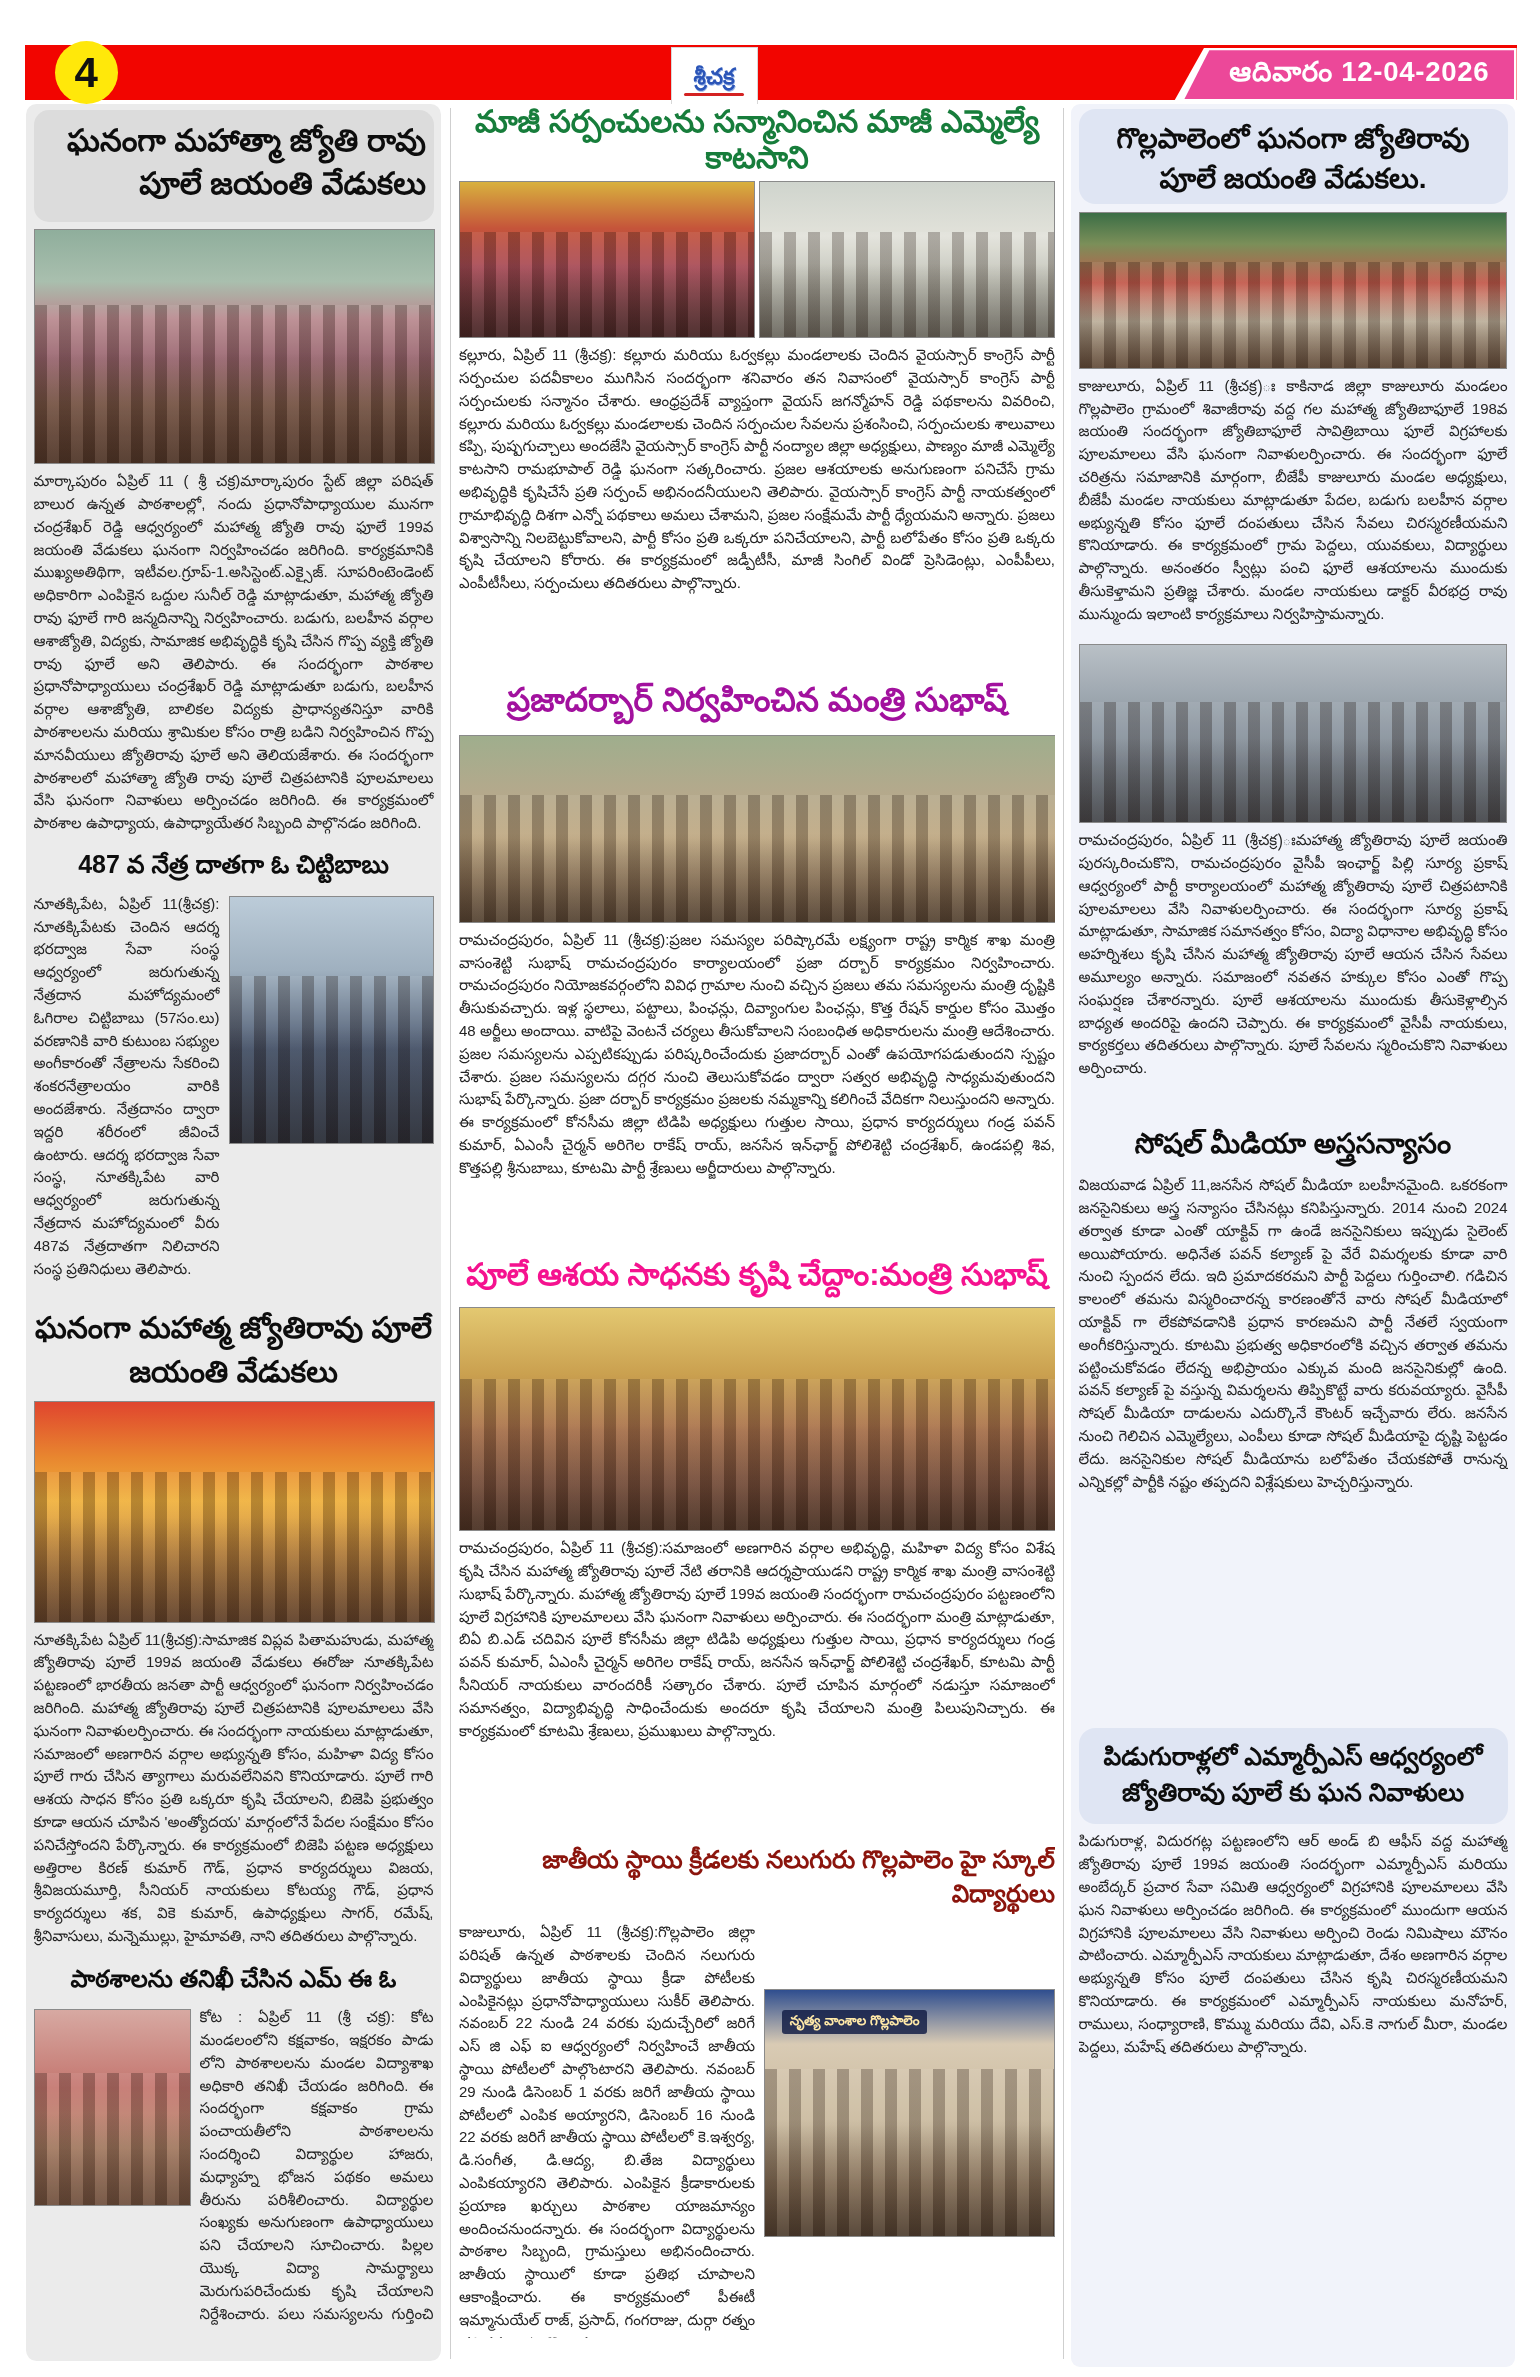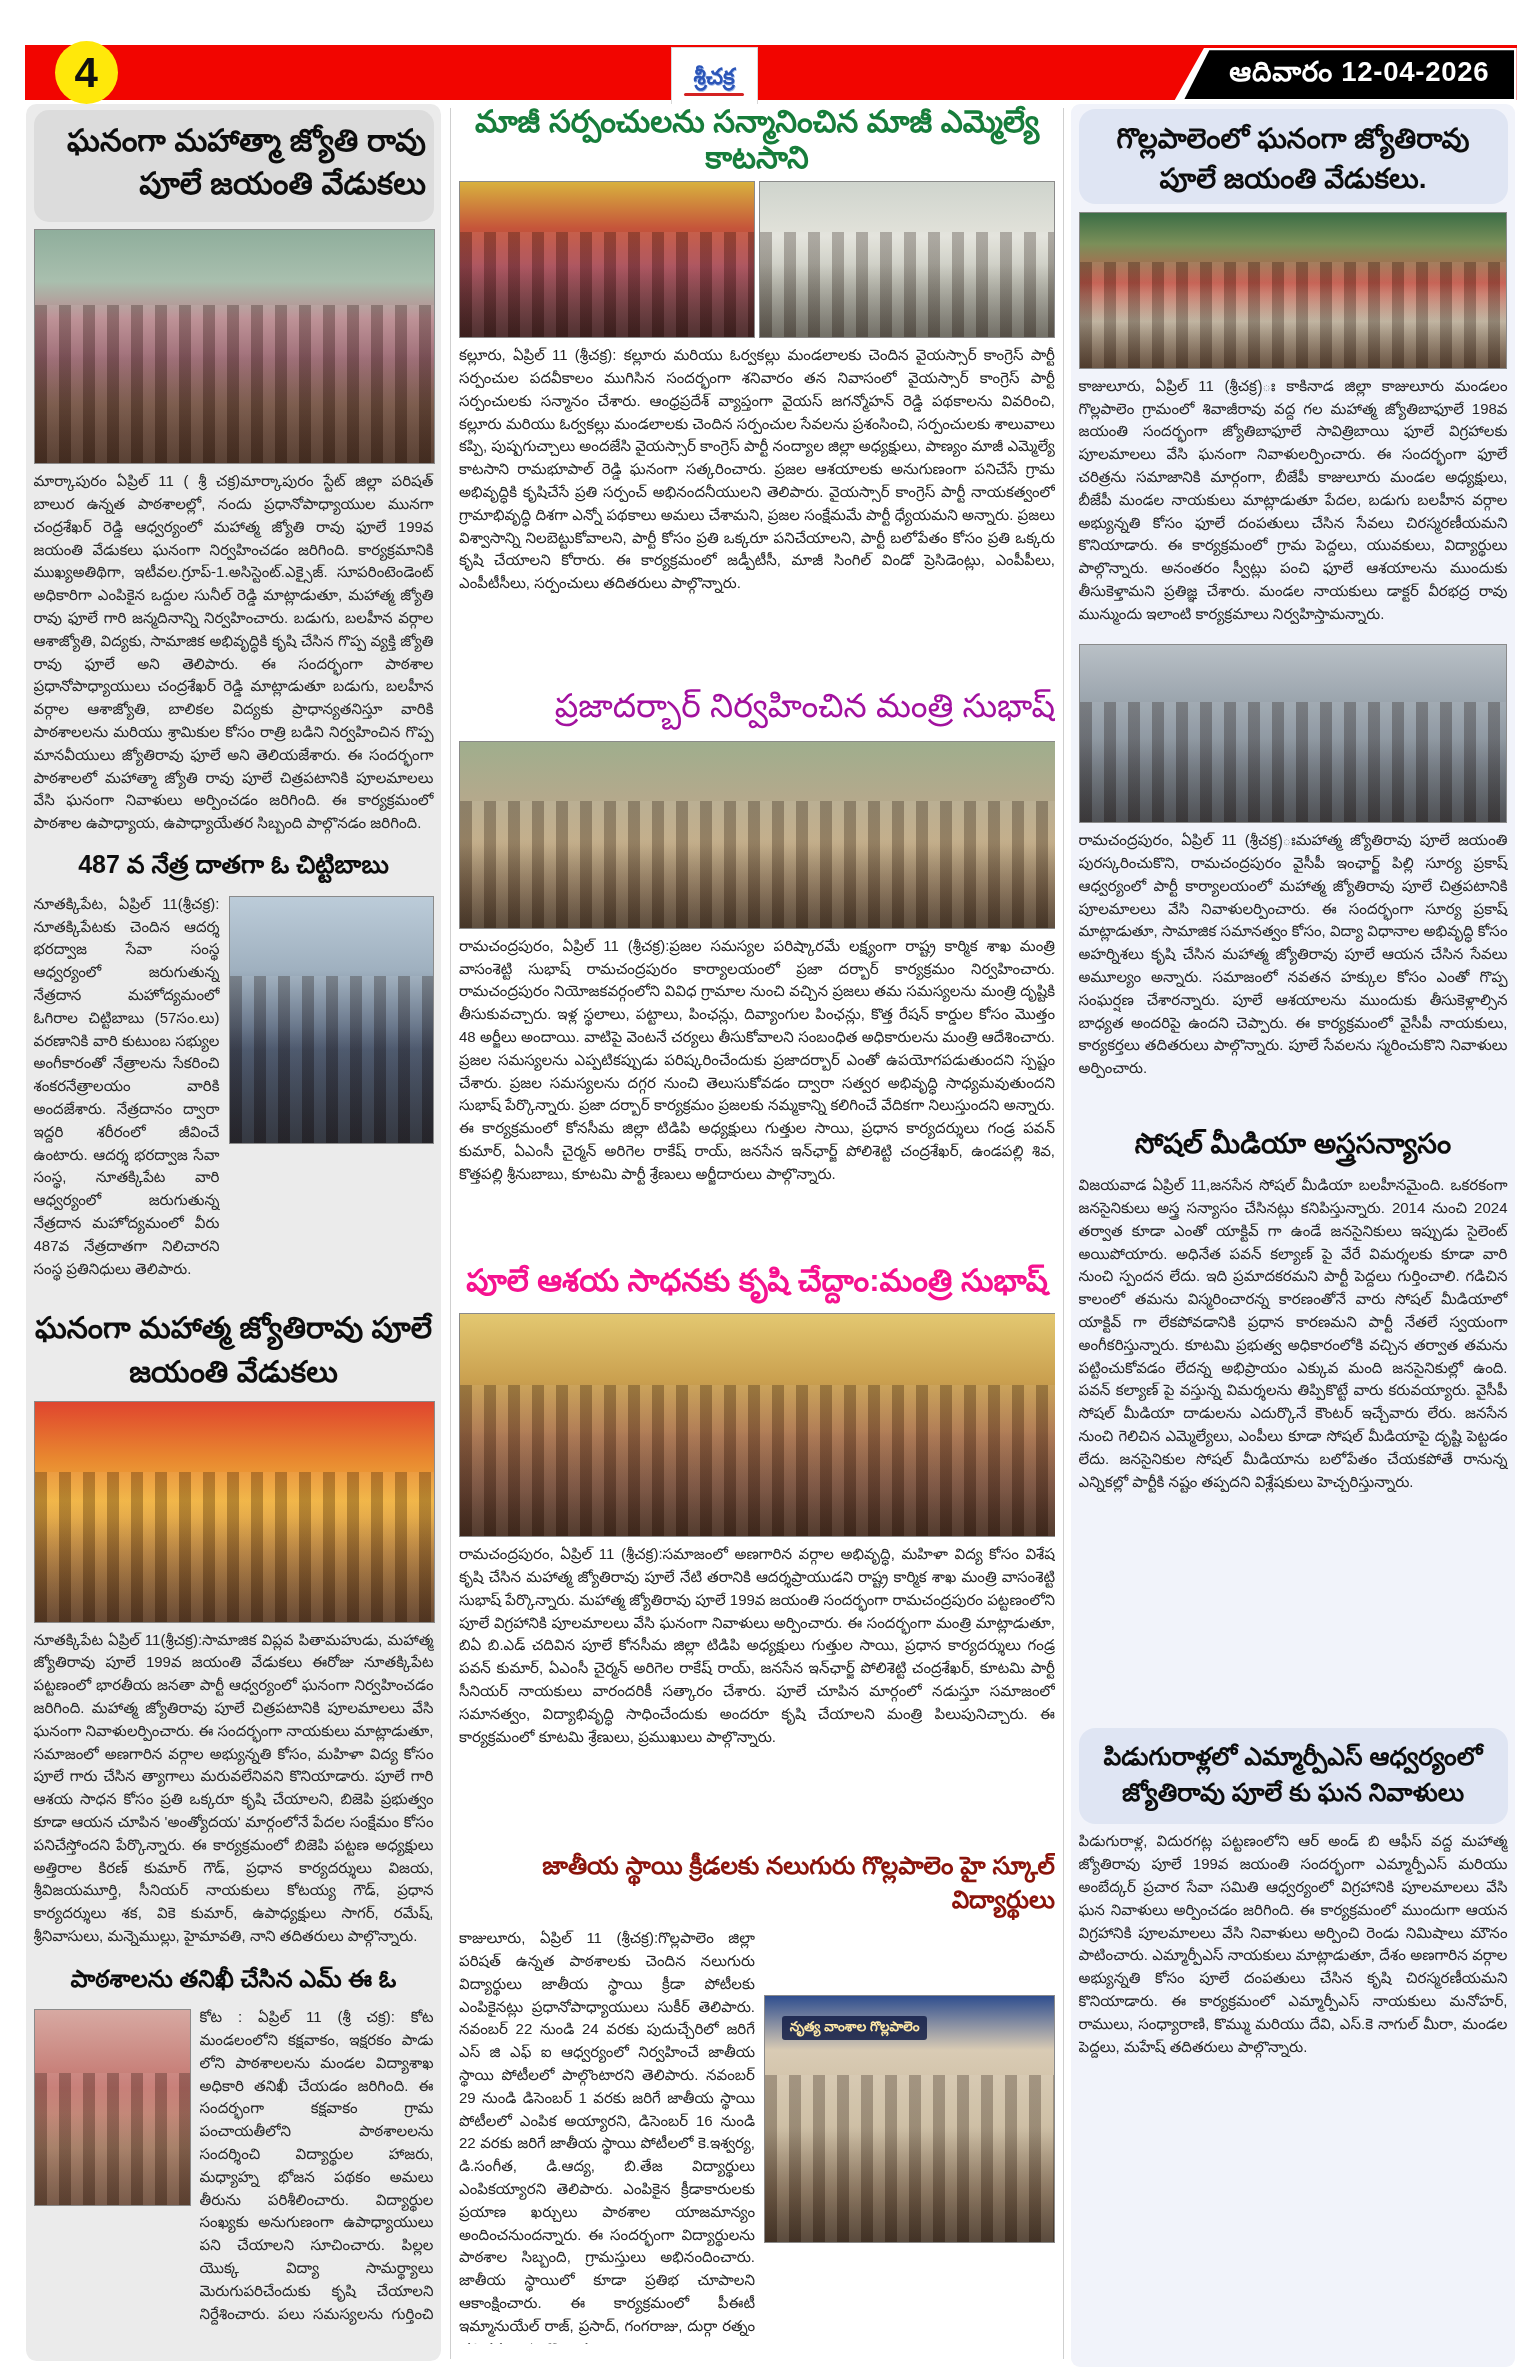--- a/index.html
+++ b/index.html
@@ -9,37 +9,37 @@
   .topbar{position:absolute;left:24.6px;top:45px;width:1492px;height:55px;background:#f20500;}
   .pagenum{position:absolute;left:30px;top:-3.7px;width:63px;height:63px;background:#ffe80a;
            border-radius:50%;display:flex;align-items:center;justify-content:center;
            font-size:42px;font-weight:bold;color:#111;}
   .masthead{position:absolute;left:646px;top:1.5px;width:85px;height:66px;background:#ffffff;
             border:0.7px solid #d8d8d8;display:flex;flex-direction:column;align-items:center;justify-content:center;}
   .masthead .mh-title{font-size:22.4px;font-weight:bold;color:#2b55b8;line-height:1.05;text-shadow:0.7px 0.7px 0 #9db7e8;}
   .masthead .mh-rule{width:70%;height:3px;background:#d42222;margin-top:3.7px;border-radius:1.5px;}
   .date-wrap{position:absolute;right:0;top:3px;height:49px;background:#ffffff;
              clip-path:polygon(30px 0,100% 0,100% 100%,0 100%);padding:2.2px 2.2px 2.2px 10.4px;}
-  .datebox{height:100%;background:#000000;clip-path:polygon(25px 0,100% 0,100% 100%,0 100%);
+  .datebox{height:100%;background:#ec4899;clip-path:polygon(25px 0,100% 0,100% 100%,0 100%);
            display:flex;align-items:center;justify-content:center;padding:0 25px 0 45px;}
   .datebox span{color:#ffffff;font-weight:bold;font-size:27.6px;letter-spacing:0.7px;}
   
   .col{position:absolute;top:104px;}
   .col-left{left:26px;width:415px;background:#ebebeb;border-radius:10.4px;padding:6px 7.5px;box-sizing:border-box;height:2257px;overflow:hidden;}
   .col-mid{left:459px;width:596px;background:#ffffff;height:2263px;overflow:hidden;}
   .col-right{left:1071px;width:444px;background:#f1f3fa;border-radius:9px;padding:4.5px 7.5px;box-sizing:border-box;height:2263px;overflow:hidden;}
   .vrule{position:absolute;top:108px;width:0.7px;height:2251px;background:#cfcfcf;}
   
   .hl-gray{background:#dcdcdc;border-radius:15px;padding:10.4px 7.5px;text-align:right;
            font-weight:bold;font-size:31px;line-height:1.38;color:#0d0d0d;}
   .hl-blue{background:#dfe5f3;border-radius:16.4px;padding:10.4px 7.5px;text-align:center;
            font-weight:bold;font-size:28px;line-height:1.45;color:#0d0d0d;}
   .hl-plain{text-align:center;font-weight:bold;font-size:30px;line-height:1.45;color:#0d0d0d;margin:10.4px 0 6px;}
   .hl-green{color:#177d3b;text-align:center;font-weight:bold;font-size:31px;line-height:1.15;margin:0 0 6px;}
-  .hl-magenta{color:#a2119e;text-align:right;font-weight:normal;font-size:33px;margin:21px 0 6px;}
+  .hl-magenta{color:#a2119e;text-align:center;font-weight:bold;font-size:33px;margin:15px 0 6px;}
   .hl-pink{color:#f5128f;text-align:center;font-weight:bold;font-size:31px;margin:9px 0 6px;}
   .hl-darkred{color:#8b150d;text-align:right;font-weight:bold;font-size:24.6px;margin:10.4px 0 7.5px;}
   .subhead{text-align:center;font-weight:bold;font-size:25px;color:#0d0d0d;margin:9px 0 7.5px;}
   
   .body-text{font-size:15px;line-height:1.52;text-align:justify;color:#232323;overflow:hidden;margin-top:6px;}
   
   .photo{position:relative;border:0.7px solid #8a8a8a;overflow:hidden;margin:7.5px auto 4.5px;}
   .photo::after{content:"";position:absolute;left:0;right:0;top:32%;bottom:0;
      background:repeating-linear-gradient(90deg,rgba(35,22,16,.28) 0 12px,rgba(255,255,255,.07) 12px 24px),
                 linear-gradient(0deg,rgba(25,15,8,.38),rgba(0,0,0,0) 70%);}

